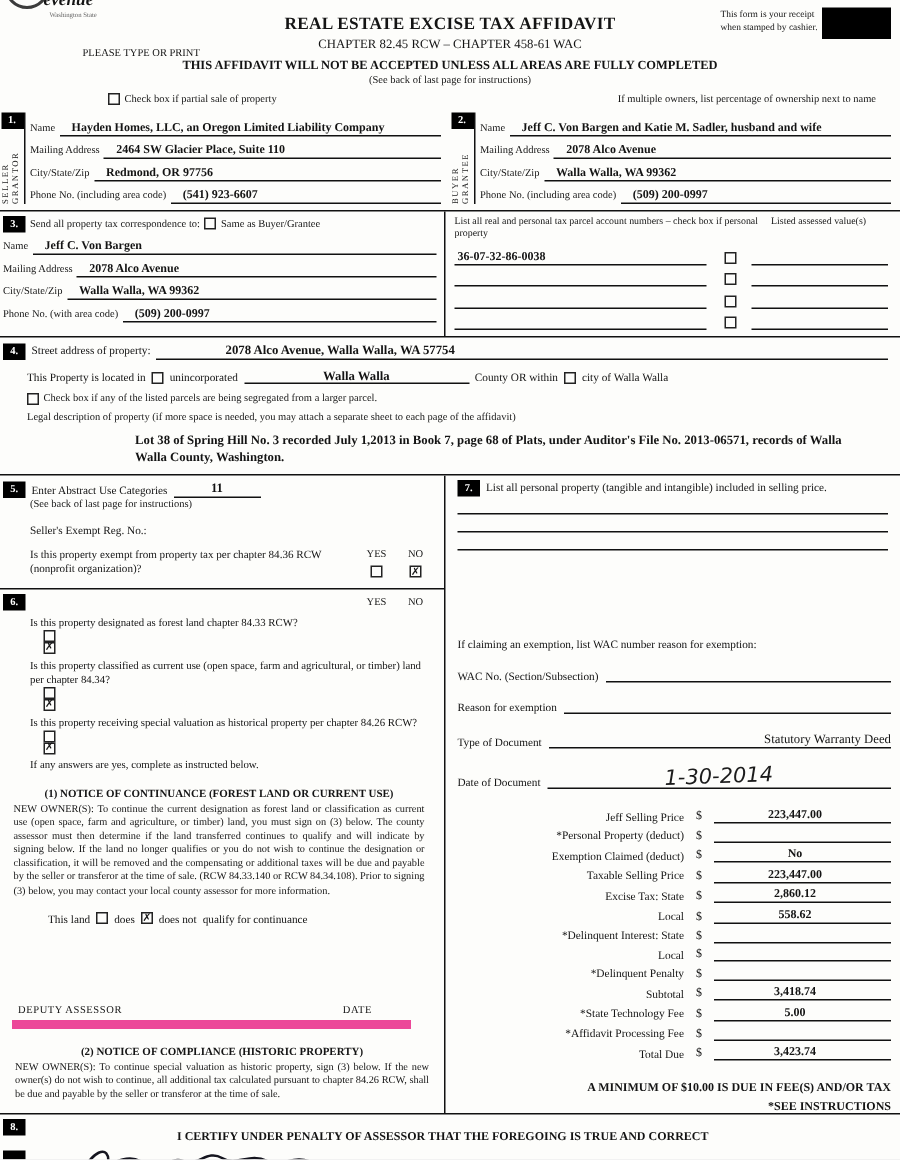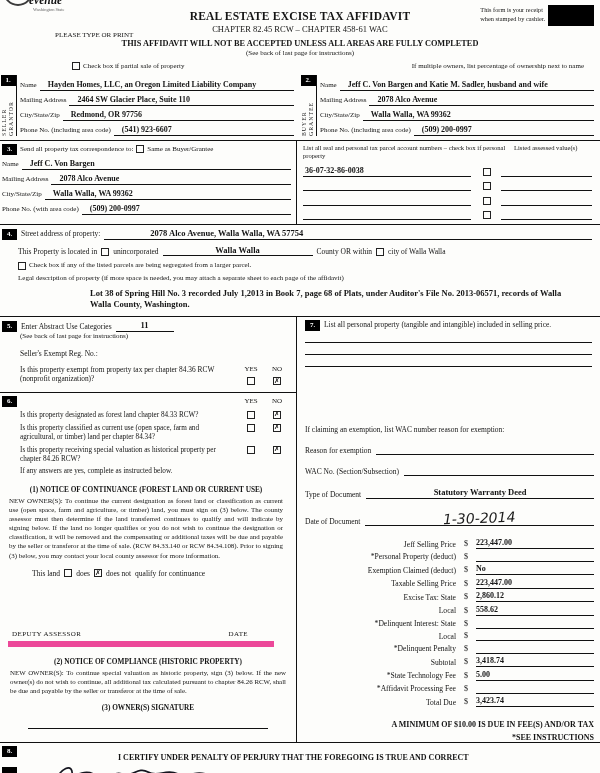--- a/index.html
+++ b/index.html
@@ -77,51 +77,51 @@
   .s5q { display:flex; margin-top:6px; padding-left:18px; }
   .s5qtext { flex:1; font-size:7.4px; padding-right:4px; }
   .yn-col { width:26px; text-align:center; }
   .yn-head { font-size:7px; }
   .yn-col .cb { margin-top:4px; }
   
   .sec6 { padding:3px 6px 0 2px; }
   .s6head { display:flex; align-items:center; }
   .s6spacer { flex:1; }
   .yn { width:26px; display:flex; justify-content:center; flex:none; }
-  .s6q { display:flex; align-items:flex-start; margin-top:4px; padding-left:18px; }
+  .s6q { display:flex; align-items:flex-start; margin-top:4px; padding-left:18px;flex-direction:column; }
   .s6qtext { flex:1; font-size:7.2px; padding-right:4px; }
   .s6note { padding-left:18px; font-size:7.2px; margin-top:3px; }
   .notice-title { text-align:center; font-weight:bold; font-size:7.3px; margin-top:9px; }
   .notice-body { font-size:6.9px; text-align:justify; margin:2px 7px 0 7px; line-height:1.32; }
   .continuance { margin:9px 0 0 30px; font-size:7.5px; display:flex; align-items:center; gap:4px; }
   .deputy-labels { display:flex; justify-content:space-between; margin:52px 22px 0 8px; padding:0 26px 2px 4px;
     border-bottom:6px solid #ec4899; font-size:7px; letter-spacing:0.4px; }
   .compliance { margin-top:10px; padding:0 10px; }
   .comp-title { text-align:center; font-weight:bold; font-size:7.3px; }
   .comp-body { font-size:6.9px; text-align:justify; margin-top:2px; line-height:1.32; }
   .sig-title { text-align:center; font-weight:bold; font-size:7.3px; margin-top:8px; }
   .sig-line { border-bottom:1px solid #111; margin:16px 18px 0; }
   .print-label { text-align:center; font-size:7px; margin-top:12px; }
   .print-line { border-bottom:1px solid #111; margin:12px 18px 0; }
   
   .sec7 { display:flex; gap:4px; }
   .s7text { flex:1; font-size:7.5px; }
   .blank-line { border-bottom:1px solid #111; height:12px; margin-right:2px; }
   .exempt-claim { font-size:7.5px; margin-top:58px; }
   .wac-row { display:flex; align-items:flex-end; margin-top:11px; font-size:7.5px; }
-  .typeline { text-align:center; font-weight:bold; font-size:8.5px; }
+  .typeline { text-align:right; font-weight:normal; font-size:8.5px; }
   .dateline { text-align:center; }
   .handwrite { display:inline-block; font-family:"DejaVu Sans",sans-serif; font-style:italic; font-size:14px;
     transform:rotate(-2deg); margin-bottom:-2px; color:#1c1c1c; }
   .pricing { margin-top:9px; }
   .prow { display:flex; align-items:flex-end; margin-top:2.6px; }
   .plabel { flex:1; text-align:right; font-size:7.6px; padding-right:8px; white-space:nowrap; }
   .pdollar { width:12px; font-size:8px; }
   .pline { width:118px; border-bottom:1px solid #111; min-height:10px; font-weight:bold; font-size:8px;
-    text-align:left; padding-right:10px; }
+    text-align:center; padding-right:10px; }
   .minimum { text-align:right; font-weight:bold; font-size:8px; margin-top:12px; line-height:1.55; }
   
   .bottom { position:absolute; left:0; right:0; bottom:0; height:31px; border-top:1px solid #111; background:#fdfdfb; }
   .b8 { position:absolute; left:2px; top:3px; }
   .certify { position:absolute; left:118px; top:10px; font-weight:bold; font-size:8px; }
   .sig-squiggle { position:absolute; left:46px; top:15px; }
   .stub { position:absolute; left:2px; bottom:0; width:15px; height:6px; background:#000; }
 </style>
 </head>
 <body>
@@ -375,25 +375,25 @@
       <div class="sec7">
         <span class="numbox">7.</span>
         <div class="s7text">List all personal property (tangible and intangible) included in selling price.</div>
       </div>
       <div class="blank-line"></div>
       <div class="blank-line"></div>
       <div class="blank-line"></div>
 
       <div class="exempt-claim">If claiming an exemption, list WAC number reason for exemption:</div>
       <div class="wac-row">
+        <span>WAC No. (Section/Subsection)</span>
+        <span class="line"></span>
+      </div>
+      <div class="wac-row">
         <span>Reason for exemption</span>
-        <span class="line"></span>
-      </div>
-      <div class="wac-row">
-        <span>WAC No. (Section/Subsection)</span>
         <span class="line"></span>
       </div>
       <div class="wac-row">
         <span>Type of Document</span>
         <span class="line typeline">Statutory Warranty Deed</span>
       </div>
       <div class="wac-row">
         <span>Date of Document</span>
         <span class="line dateline"><span class="handwrite">1-30-2014</span></span>
       </div>
@@ -468,21 +468,21 @@
 
       <div class="minimum">
         <div>A MINIMUM OF $10.00 IS DUE IN FEE(S) AND/OR TAX</div>
         <div>*SEE INSTRUCTIONS</div>
       </div>
     </div>
   </div>
 
   <div class="bottom">
     <span class="numbox b8">8.</span>
-    <div class="certify">I CERTIFY UNDER PENALTY OF PERJURY THAT THE FOREGOING IS TRUE AND CORRECT</div>
+    <div class="certify">I CERTIFY UNDER PENALTY OF ASSESSOR THAT THE FOREGOING IS TRUE AND CORRECT</div>
     <svg class="sig-squiggle" width="230" height="40" viewBox="0 0 230 40">
       <path d="M6 30 C14 8 28 4 26 18 C24 32 10 38 18 28 C28 14 44 10 52 20 C58 28 66 12 76 16 C86 20 92 8 102 14 C112 20 120 10 132 16 C141 21 150 11 162 17 C172 22 182 13 196 18 C206 21 214 14 224 17" fill="none" stroke="#15151f" stroke-width="1.7" stroke-linecap="round"></path>
       <path d="M34 36 C66 28 100 33 134 26" fill="none" stroke="#15151f" stroke-width="1.3" stroke-linecap="round"></path>
     </svg>
     <div class="stub"></div>
   </div>
 
 </div>
 
 </body></html>

